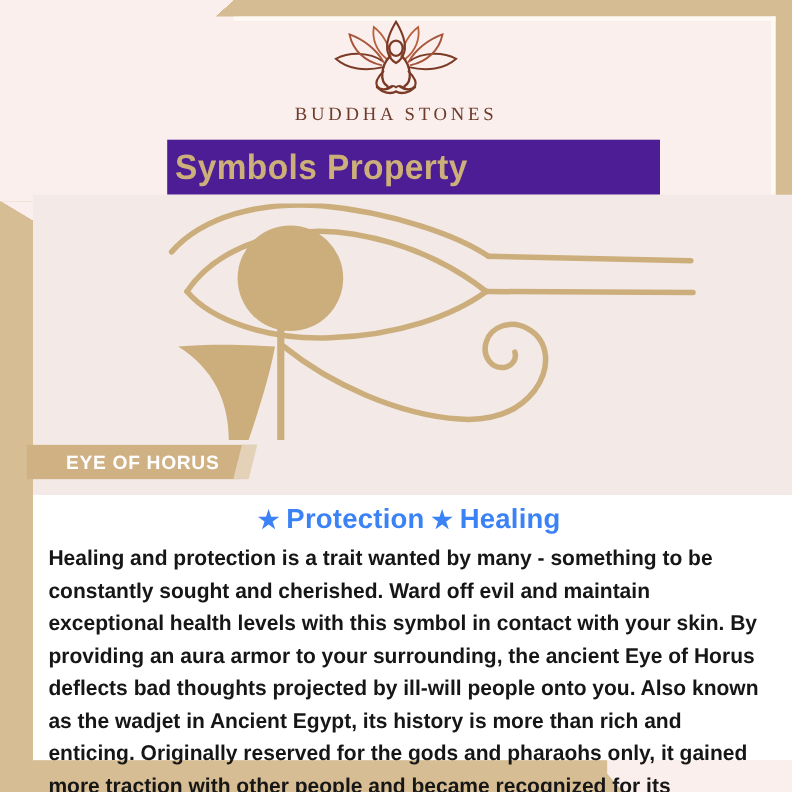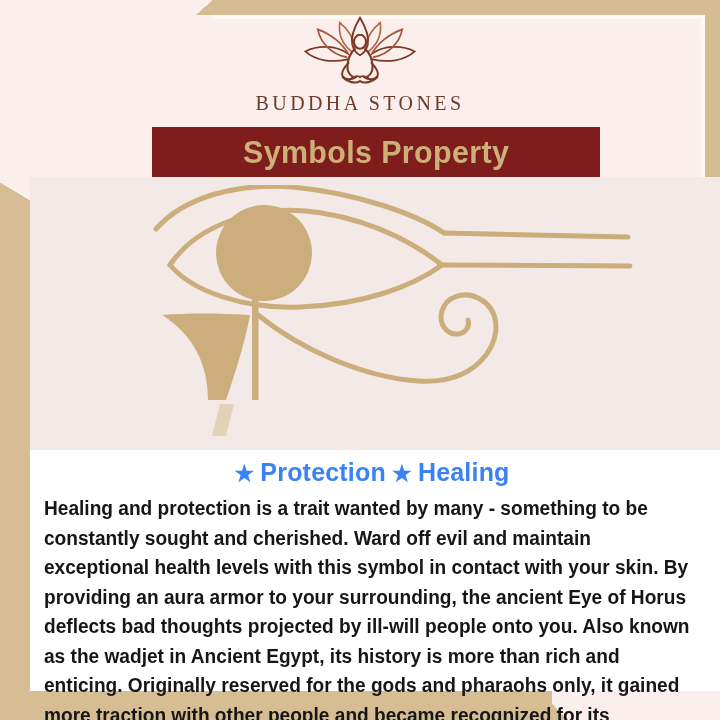--- a/index.html
+++ b/index.html
@@ -60,31 +60,31 @@
   
   .logo-zone {
     position: absolute; top: 0; left: 30px; right: 30px; height: 128px;
     display: flex; flex-direction: column;
     align-items: center; justify-content: center;
   }
   .lotus-wrap { width: 170px; height: 72px; display:block; }
   .brand-name {
     margin-top: 7px;
     font-family: "Liberation Serif", serif;
-    font-size: 20px;
+    font-size: 17px;
     letter-spacing: 3.4px;
     color: #6d3b2b;
     font-weight: 400;
   }
 
   
   .title-banner {
     position: absolute; top: 127px; left: 152px; width: 448px; height: 50px;
-    background: #7f1d1d;
-    display: flex; align-items: center; justify-content: center;
+    background: #4c1d95;
+    display: flex; align-items: center; 
   }
   .title-text {
     font-family: "Liberation Sans Narrow", "Liberation Sans", sans-serif;
     font-weight: 700;
     font-size: 32px;
     color: #cdaf79;
     letter-spacing: 0.4px;
     transform: scaleX(0.95);
   }
 
@@ -217,20 +217,23 @@
       </g>
 
       <circle cx="114" cy="68" r="48" fill="#cbae7c"></circle>
 
       <path d="M12 130 C38 128 66 128 100 130 C96 152 88 180 76 215 L58 215 C58 180 44 150 12 130Z" fill="#cbae7c"></path>
 
       <rect x="102" y="110" width="6.5" height="105" fill="#cbae7c"></rect>
     </svg>
   </div>
 
+  <div class="badge">
+    <span class="badge-text">EYE OF HORUS</span>
+  </div>
   <div class="badge-chevron"></div>
 
   <div class="text-panel">
     <div class="subhead">
       <span class="star">★</span><span class="sep"></span><span>Protection</span><span class="sep"></span><span class="star">★</span><span class="sep"></span><span>Healing</span>
     </div>
     <p class="body-copy">Healing and protection is a trait wanted by many - something to be constantly sought and cherished. Ward off evil and maintain exceptional health levels with this symbol in contact with your skin. By providing an aura armor to your surrounding, the ancient Eye of Horus deflects bad thoughts projected by ill-will people onto you. Also known as the wadjet in Ancient Egypt, its history is more than rich and enticing. Originally reserved for the gods and pharaohs only, it gained more traction with other people and became recognized for its believed properties and benefits.</p>
   </div>
 
 </div>

